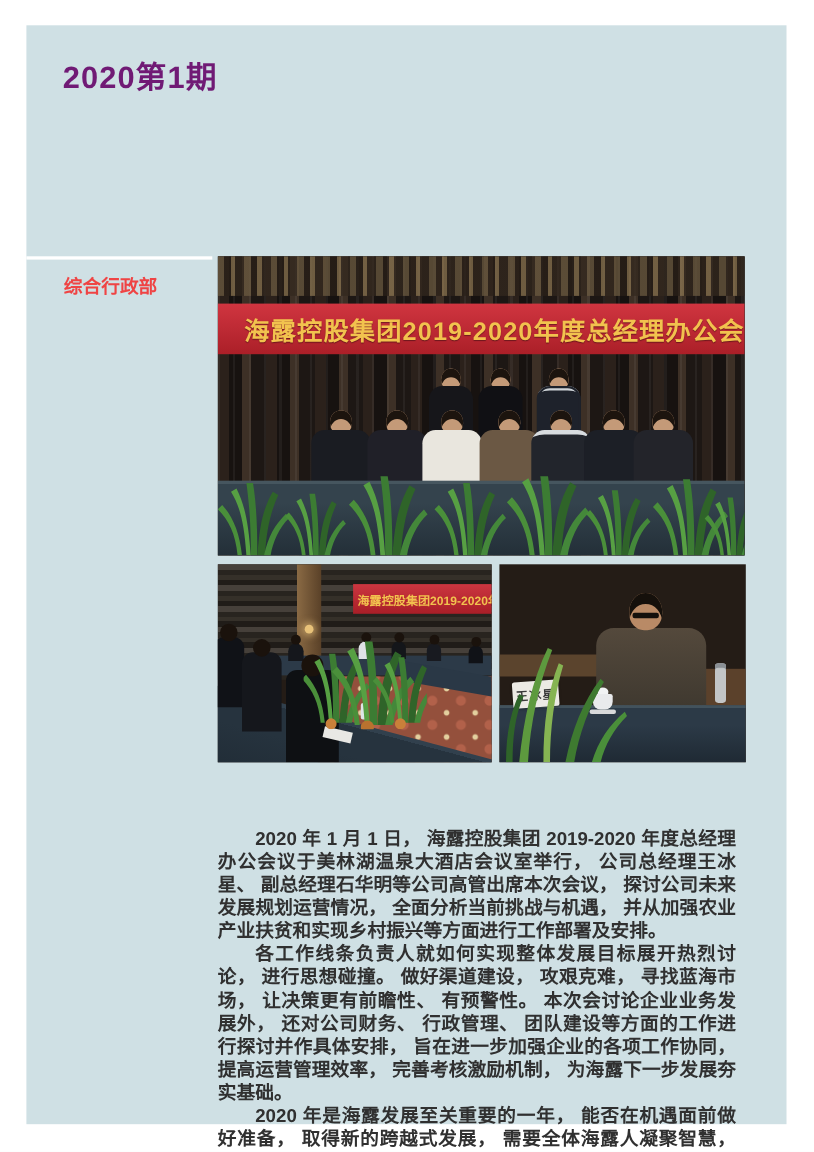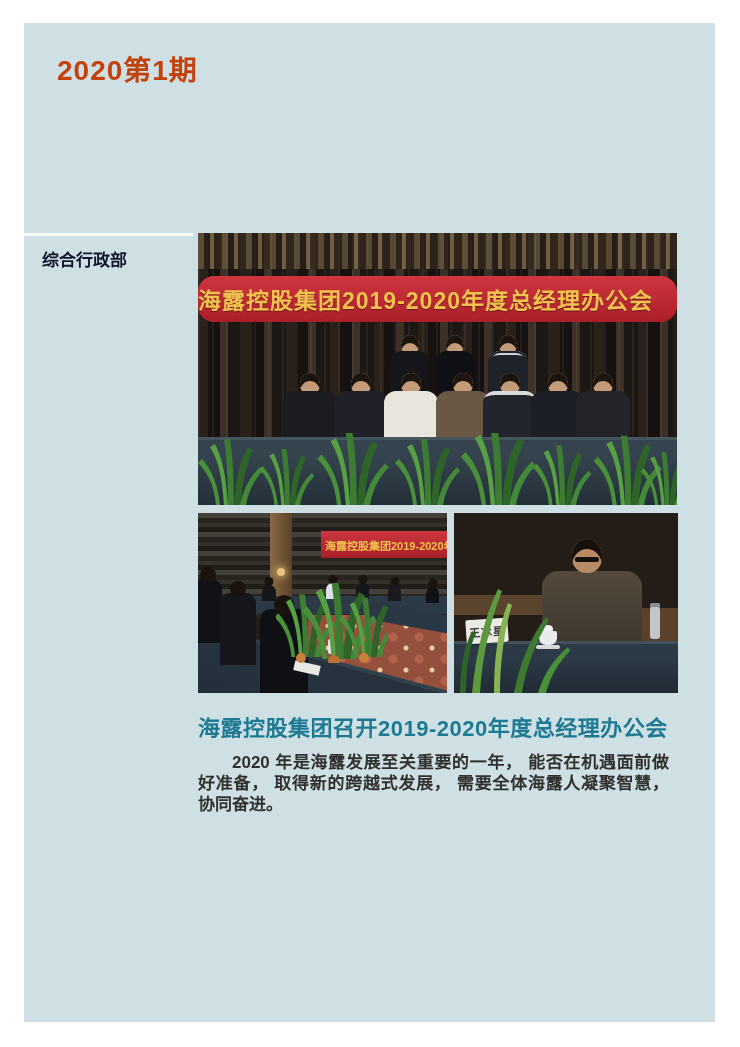--- a/index.html
+++ b/index.html
@@ -3,43 +3,43 @@
 <meta charset="utf-8">
 <style>
   html,body{margin:0;padding:0;background:#ffffff;}
   .page{position:relative;width:740px;height:1047px;background:#ffffff;overflow:hidden;
         font-family:"Liberation Sans","DejaVu Sans",sans-serif;}
   .panel{position:absolute;left:24px;top:23px;width:691px;height:999px;background:#cfe0e4;}
 
   
   .masthead{position:absolute;left:57px;top:48px;display:flex;align-items:flex-end;gap:16px;}
   .masthead .title{font-size:64px;font-weight:900;color:#3d4144;letter-spacing:2px;line-height:1.15;}
-  .masthead .issue{font-size:28px;font-weight:800;color:#c2410c;padding-bottom:9px;letter-spacing:1px;text-align:right;}
+  .masthead .issue{font-size:28px;font-weight:800;color:#701a75;padding-bottom:9px;letter-spacing:1px;text-align:right;}
 
   
   .sidebar-rule{position:absolute;left:24px;top:233px;width:169px;height:3px;background:#ffffff;}
   .sidebar{position:absolute;left:42px;top:246px;width:145px;}
   .sidebar .date{font-size:17px;font-weight:700;color:#26798e;margin-bottom:9px;}
-  .sidebar .dept{font-size:17px;font-weight:700;color:#0f172a;}
+  .sidebar .dept{font-size:17px;font-weight:700;color:#ef4444;margin-left:16px;}
 
   
   .photo{position:absolute;overflow:hidden;background:#241c16;}
   .photo-main{left:198px;top:233px;width:479px;height:272px;}
   .photo-room{left:198px;top:513px;width:249px;height:180px;}
   .photo-speaker{left:454px;top:513px;width:224px;height:180px;}
 
   
   .curtain{position:absolute;inset:0;
     background:
       repeating-linear-gradient(90deg, rgba(255,255,255,0.05) 0 2px, rgba(0,0,0,0) 2px 14px),
       repeating-linear-gradient(90deg,#2b211b 0 10px,#171210 10px 22px,#3d3026 22px 30px,#1d1714 30px 44px);}
   .curtain-top{position:absolute;left:0;right:0;top:0;height:36px;opacity:.75;
     background:repeating-linear-gradient(90deg,#6b5a40 0 6px,#2a2018 6px 12px,#8a7450 12px 16px,#33281e 16px 24px);}
   .banner{position:absolute;left:0;right:0;top:43px;height:46px;z-index:2;
-    background:linear-gradient(180deg,#d03540,#ab1f28);display:flex;align-items:center;justify-content:flex-start;border-radius:16px;}
+    background:linear-gradient(180deg,#d03540,#ab1f28);display:flex;align-items:center;justify-content:flex-end;}
   .banner .banner-text{font-size:23px;font-weight:800;color:#f2c24e;white-space:nowrap;letter-spacing:1px;
     text-shadow:0 1px 1px rgba(0,0,0,.4);}
   .table-main{position:absolute;left:0;right:0;bottom:0;height:68px;z-index:4;
     background:linear-gradient(180deg,#46565f 0 3px,#34434d 3px 20px,#232f38 100%);}
   .person{position:absolute;}
   .person .head{position:absolute;left:50%;transform:translateX(-50%);top:0;width:20px;height:22px;
     border-radius:50% 50% 46% 46%;background:#c49a78;box-shadow:inset 0 8px 0 0 #1c140e;}
   .person .body{position:absolute;top:18px;left:0;right:0;bottom:0;border-radius:12px 12px 0 0;}
   .seated{width:54px;height:66px;top:140px;z-index:3;}
   .standing{width:40px;height:104px;top:102px;z-index:2;}
@@ -267,18 +267,19 @@
     <div class="bottle-r"></div>
     <svg class="plants-r" viewBox="0 0 130 120" aria-hidden="true">
       <path d="M18 120 C 22 80 30 45 44 16 L 48 18 C 36 48 28 85 26 120 Z" fill="#5d9a3e"></path>
       <path d="M40 120 C 40 85 44 55 54 30 L 58 32 C 50 58 46 90 46 120 Z" fill="#86b452"></path>
       <path d="M60 120 C 66 90 76 65 92 44 L 95 47 C 82 68 72 95 68 120 Z" fill="#3e7a30"></path>
       <path d="M6 120 C 6 95 10 75 18 58 L 22 60 C 14 78 12 98 12 120 Z" fill="#2f6429"></path>
       <path d="M84 120 C 90 100 100 86 114 74 L 116 78 C 104 90 96 104 92 120 Z" fill="#4a8f3a"></path>
     </svg>
   </figure>
 
-  <h1 class="headline">海露控股集团召开2019-2020年度总经理办公会</h1>
   <div class="article">
+    <p>2020 年 1 月 1 日， 海露控股集团 2019-2020 年度总经理办公会议于美林湖温泉大酒店会议室举行， 公司总经理王冰星、 副总经理石华明等公司高管出席本次会议， 探讨公司未来发展规划运营情况， 全面分析当前挑战与机遇， 并从加强农业产业扶贫和实现乡村振兴等方面进行工作部署及安排。</p>
+    <p>各工作线条负责人就如何实现整体发展目标展开热烈讨论， 进行思想碰撞。 做好渠道建设， 攻艰克难， 寻找蓝海市场， 让决策更有前瞻性、 有预警性。 本次会讨论企业业务发展外， 还对公司财务、 行政管理、 团队建设等方面的工作进行探讨并作具体安排， 旨在进一步加强企业的各项工作协同， 提高运营管理效率， 完善考核激励机制， 为海露下一步发展夯实基础。</p>
     <p>2020 年是海露发展至关重要的一年， 能否在机遇面前做好准备， 取得新的跨越式发展， 需要全体海露人凝聚智慧， 协同奋进。</p>
   </div>
 
 </div>
 
 </body></html>

